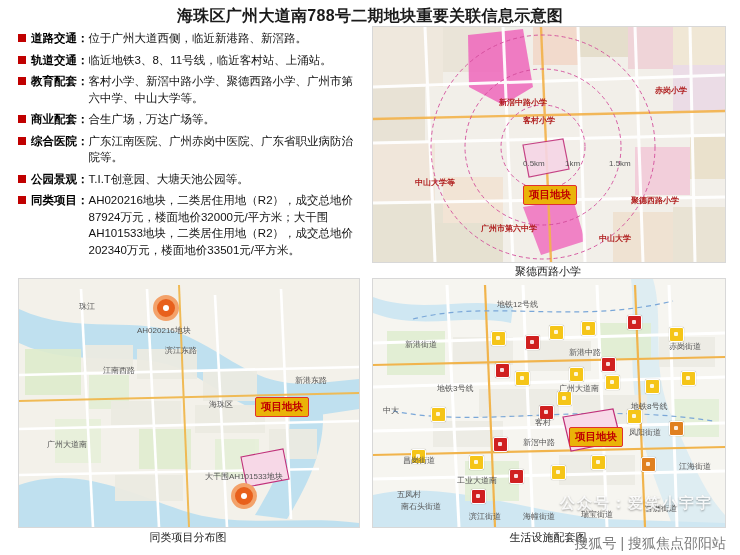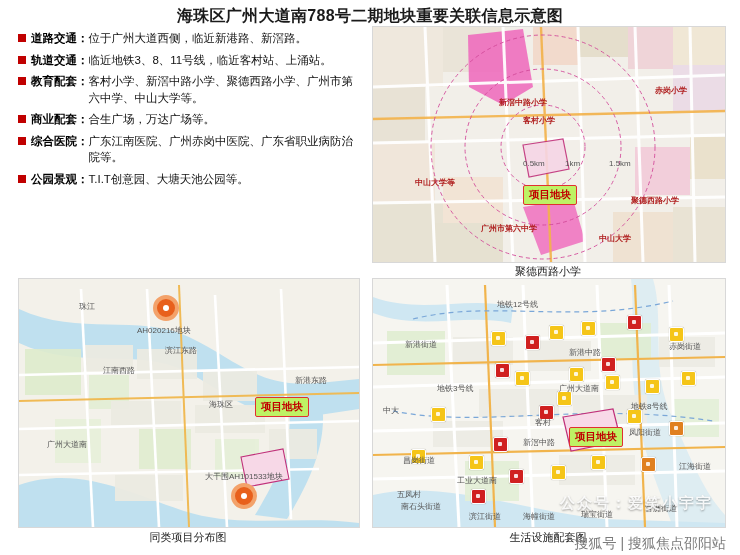--- a/index.html
+++ b/index.html
@@ -116,21 +116,21 @@
   }
   
   .map-svg {
     display: block;
     width: 100%;
     height: 100%;
   }
   
   .plot-label {
     position: absolute;
-    background: #bef264;
+    background: #eab308;
     border: 1px solid #e03030;
     color: #c00000;
     font-size: 10.5px;
     font-weight: bold;
     padding: 2px 5px;
     border-radius: 2px;
     white-space: nowrap;
   }
   .map-note {
     position: absolute;
@@ -233,20 +233,25 @@
     </div>
     <div class="info-row">
       <span class="bullet"></span>
       <span class="info-key">综合医院：</span>
       <span class="info-val">广东江南医院、广州赤岗中医院、广东省职业病防治院等。</span>
     </div>
     <div class="info-row">
       <span class="bullet"></span>
       <span class="info-key">公园景观：</span>
       <span class="info-val">T.I.T创意园、大塘天池公园等。</span>
+    </div>
+    <div class="info-row">
+      <span class="bullet"></span>
+      <span class="info-key">同类项目：</span>
+      <span class="info-val">AH020216地块，二类居住用地（R2），成交总地价87924万元，楼面地价32000元/平方米；大干围AH101533地块，二类居住用地（R2），成交总地价202340万元，楼面地价33501元/平方米。</span>
     </div>
   </div>
 
   <div class="panel" id="panel-edu">
     <svg class="map-svg" viewBox="0 0 352 235" preserveAspectRatio="none">
       <rect x="0" y="0" width="352" height="235" fill="#f2efe9"></rect>
 
       <g opacity="0.85">
         <rect x="0" y="0" width="70" height="60" fill="#efe7dc"></rect>
         <rect x="70" y="0" width="60" height="45" fill="#e9e3d6"></rect>

